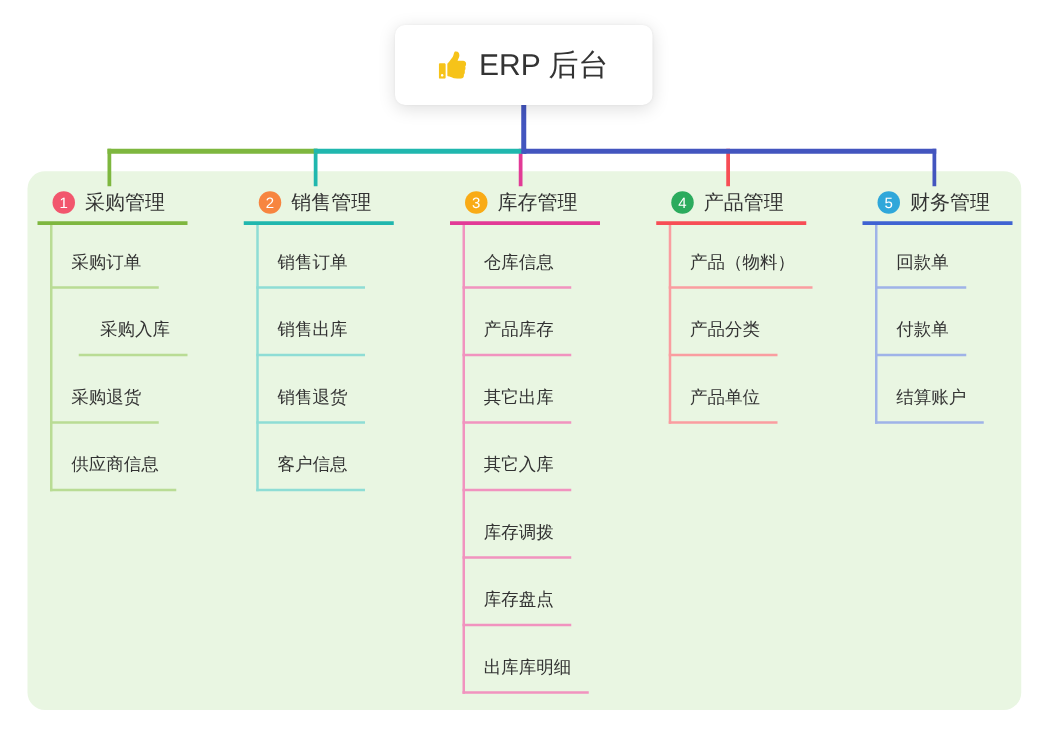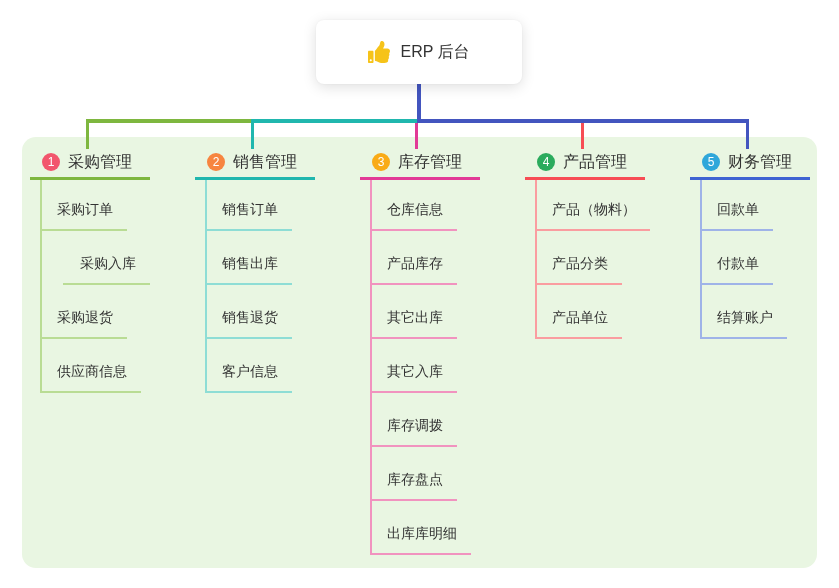--- a/index.html
+++ b/index.html
@@ -6,21 +6,21 @@
   .screen{
     position:relative;width:839px;height:588px;background:#ffffff;overflow:hidden;
     font-family:"Liberation Sans","DejaVu Sans",sans-serif;color:#333;
   }
   .panel{position:absolute;left:22px;top:137px;width:795px;height:431px;border-radius:14px;}
   .seg{position:absolute;}
   .root-node{
     position:absolute;left:316px;top:20px;width:206px;height:64px;background:#fff;
     border-radius:8px;box-shadow:0 3px 14px rgba(0,0,0,.13), 0 0 2px rgba(0,0,0,.05);
     display:flex;align-items:center;justify-content:center;gap:10px;
-    font-size:16px;font-weight:500;color:#333;z-index:3;
+    font-size:24px;font-weight:500;color:#333;z-index:3;
   }
   .root-node svg{display:block;}
   .branch{position:absolute;top:147px;width:150px;}
   .branch-title{display:flex;align-items:center;height:30px;width:120px;border-bottom:3px solid #999;}
   .badge{
     flex:none;width:18px;height:18px;border-radius:50%;margin:0 8px 0 12px;
     color:#fff;font-size:12px;line-height:18px;text-align:center;font-weight:500;
   }
   .title-label{font-size:16px;font-weight:500;color:#333;white-space:nowrap;text-align:center;}
   .spine{position:absolute;left:10px;top:33px;width:2px;}

